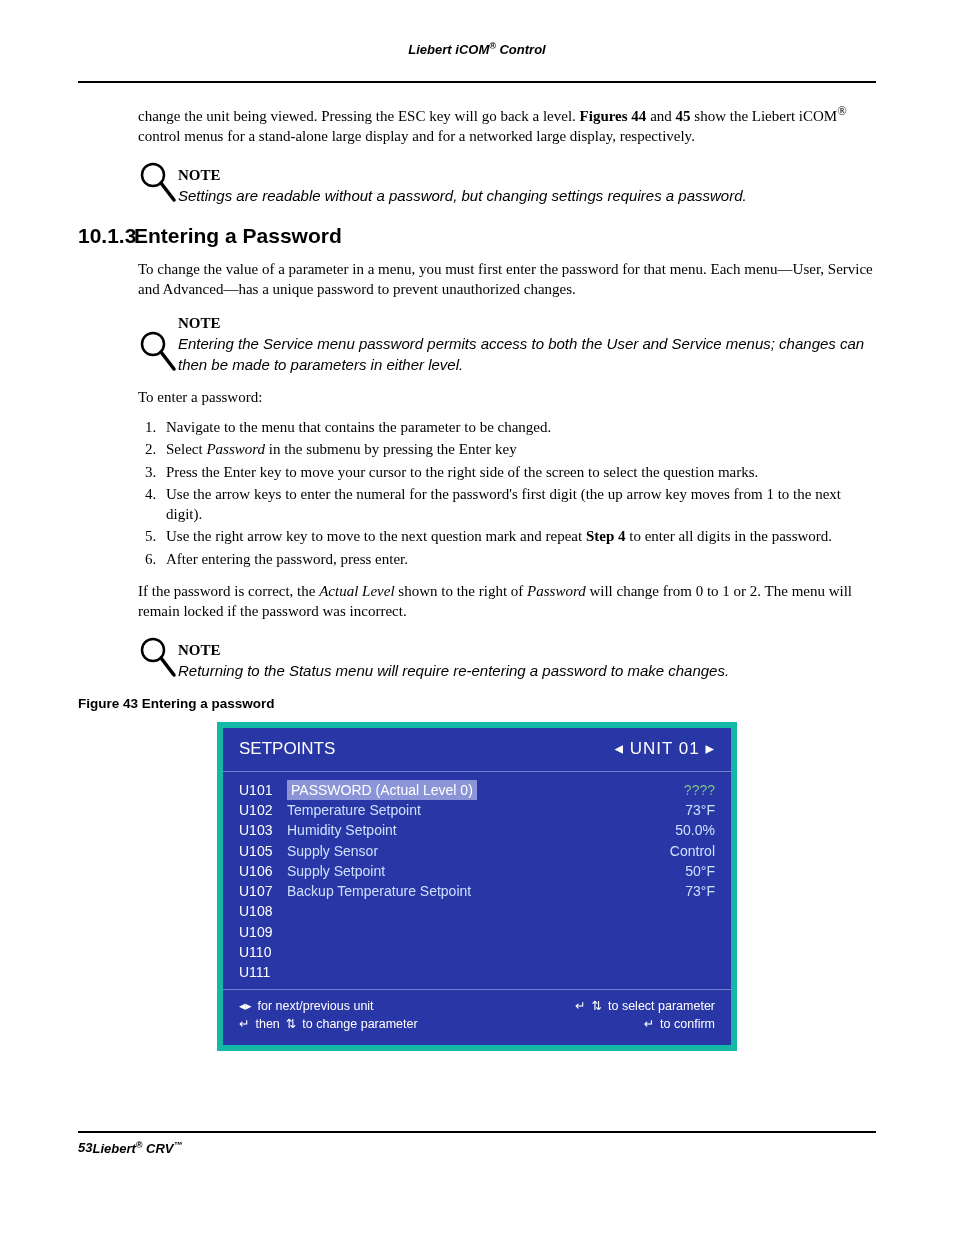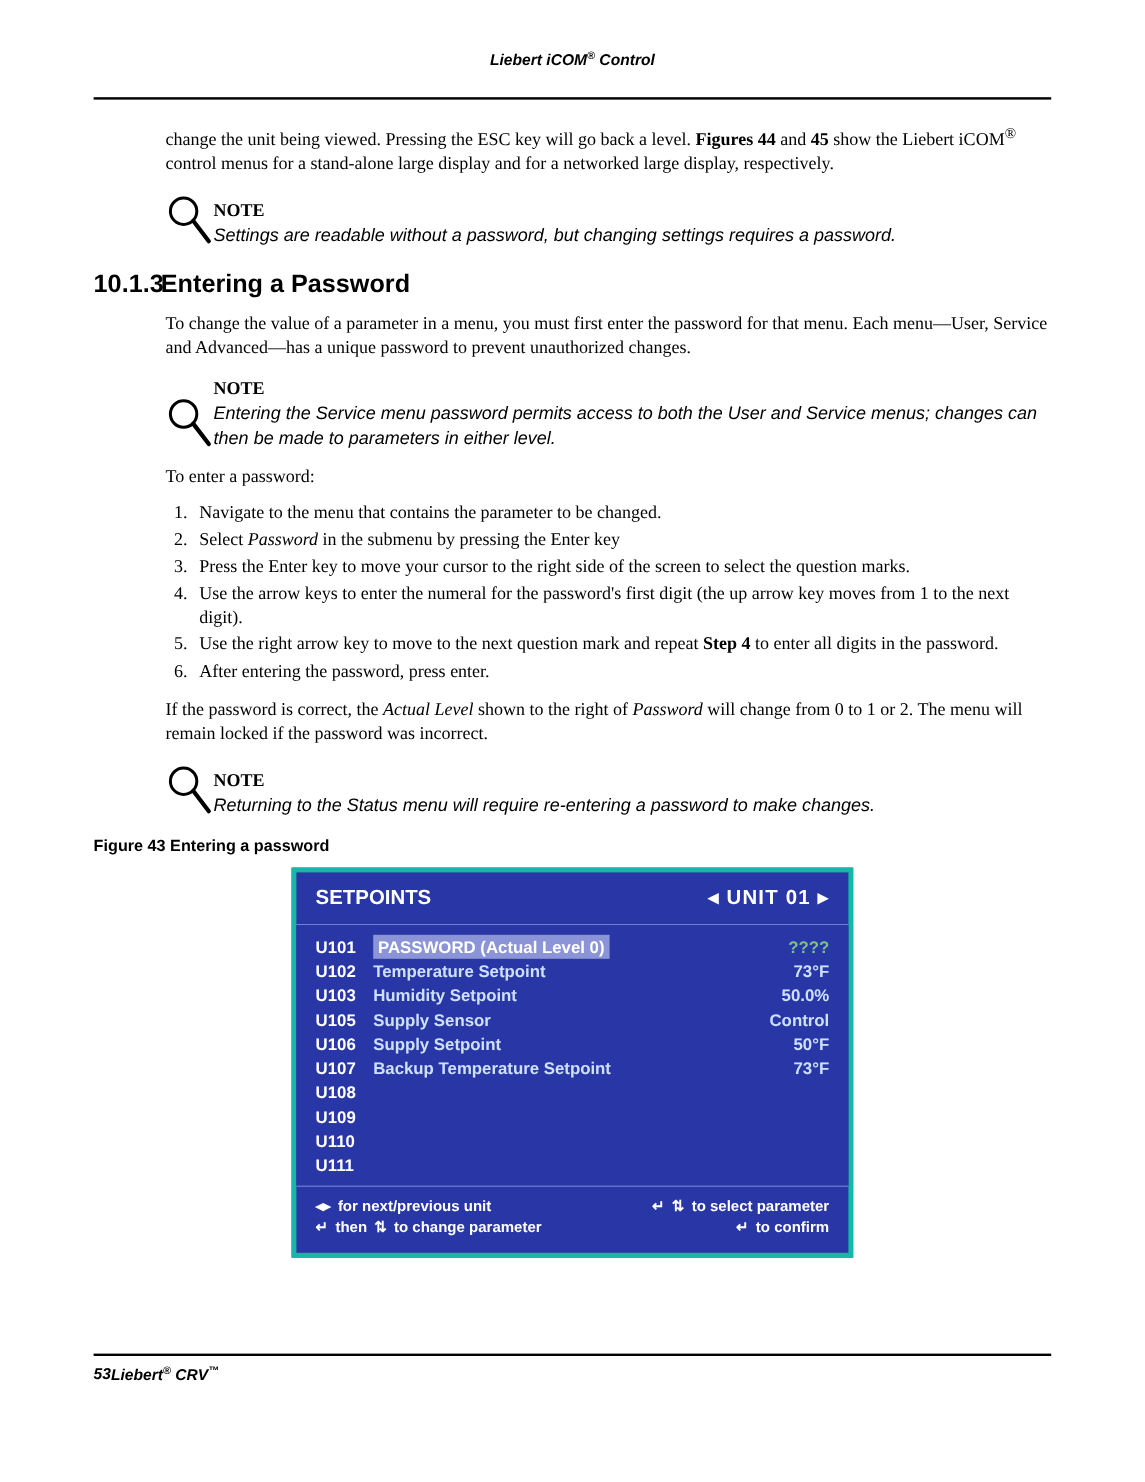--- a/index.html
+++ b/index.html
@@ -59,26 +59,25 @@
   }
   ol.steps li { padding-left: 6px; margin-bottom: 2px; }
   .figure-caption {
     font-family: Arial, Helvetica, sans-serif;
     font-weight: bold;
     font-size: 13.5px;
     margin: 14px 0 8px 0;
   }
   
   .screen-wrap {
-    width: 468px;
+    width: 520px;
     margin: 0 auto 80px auto;
-    border: 4px solid #14b8a6;
+    border: 6px solid #14b8a6;
     background: #2836a6;
     font-family: Arial, Helvetica, sans-serif;
-    font-weight: bold;
   }
   .screen-header {
     display: flex;
     justify-content: space-between;
     align-items: center;
     color: #fff;
     font-size: 17px;
     padding: 10px 16px 10px 16px;
     border-bottom: 1px solid #7080d4;
   }

